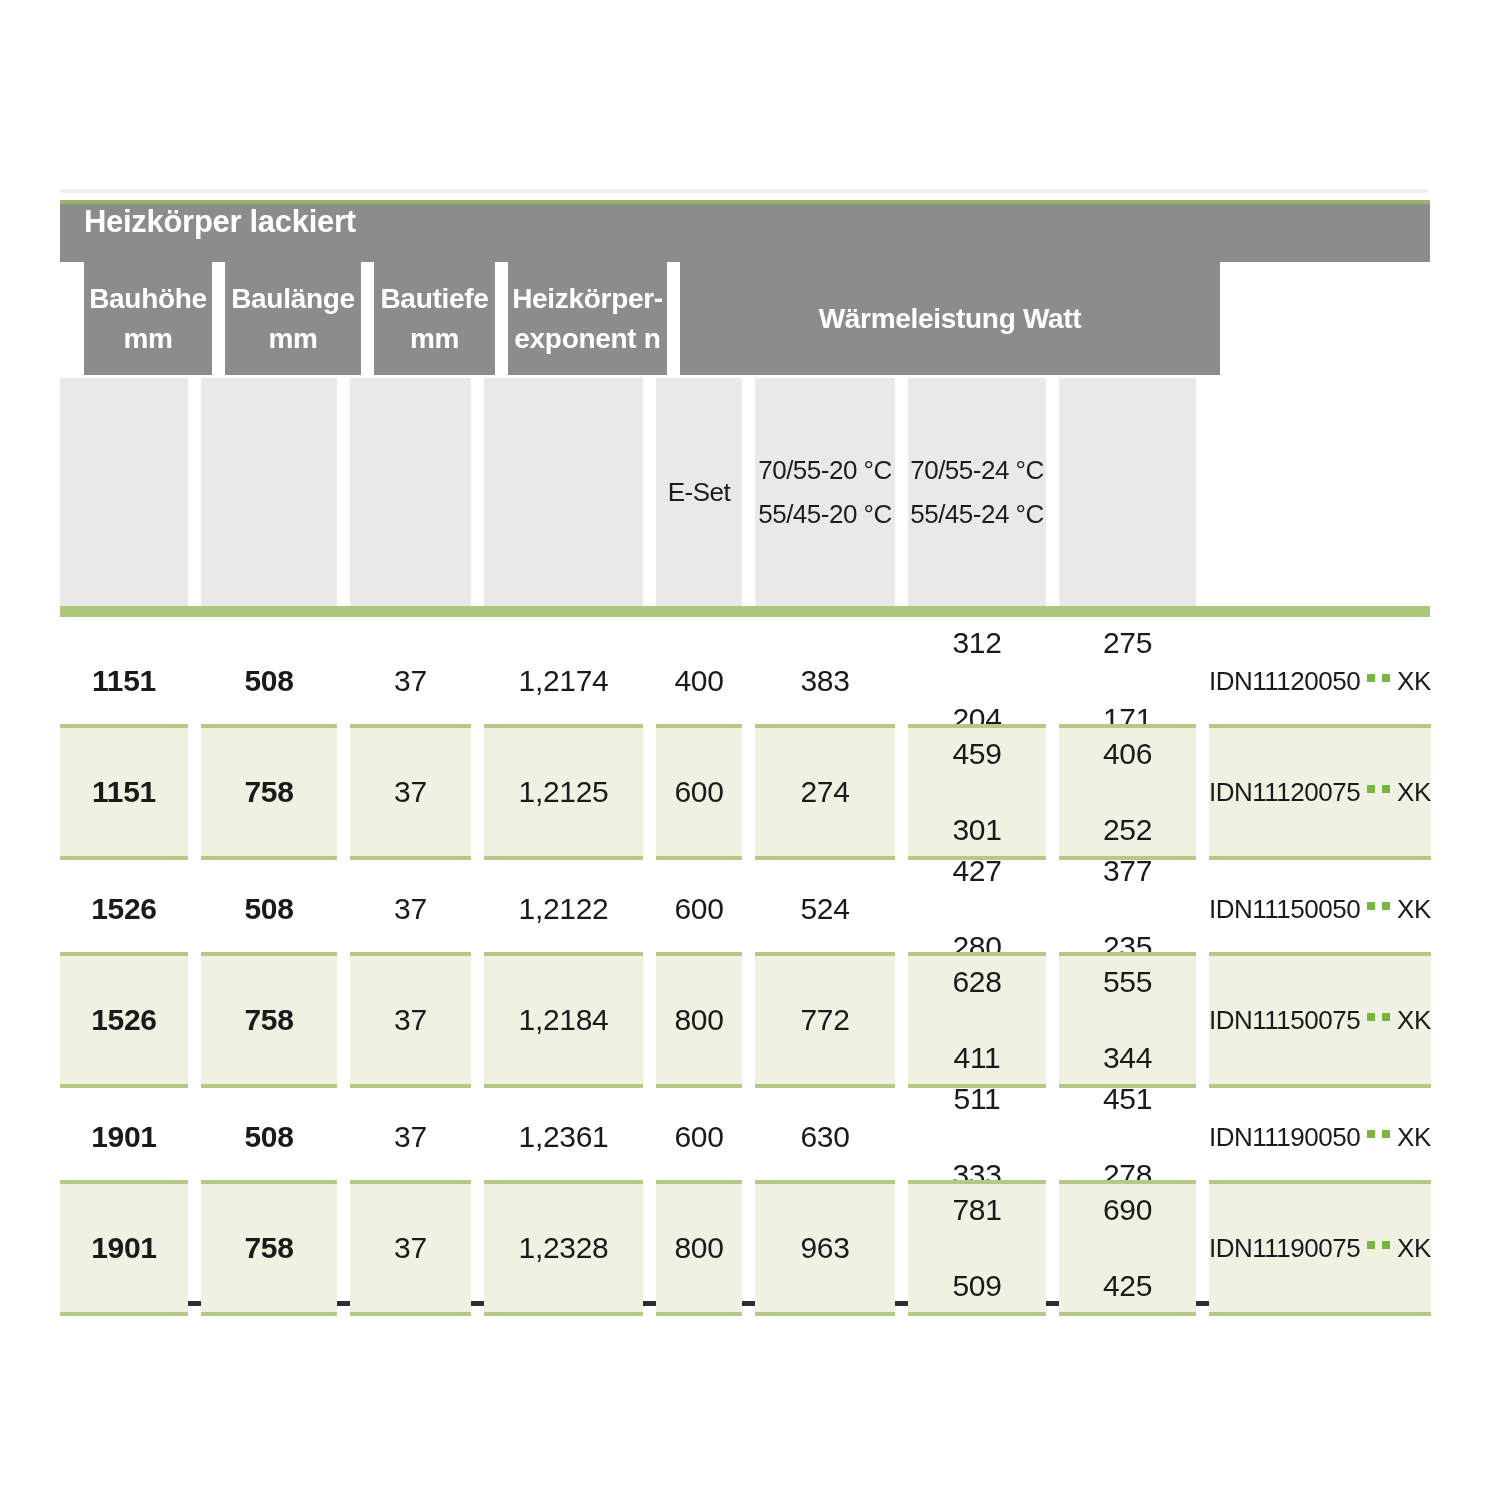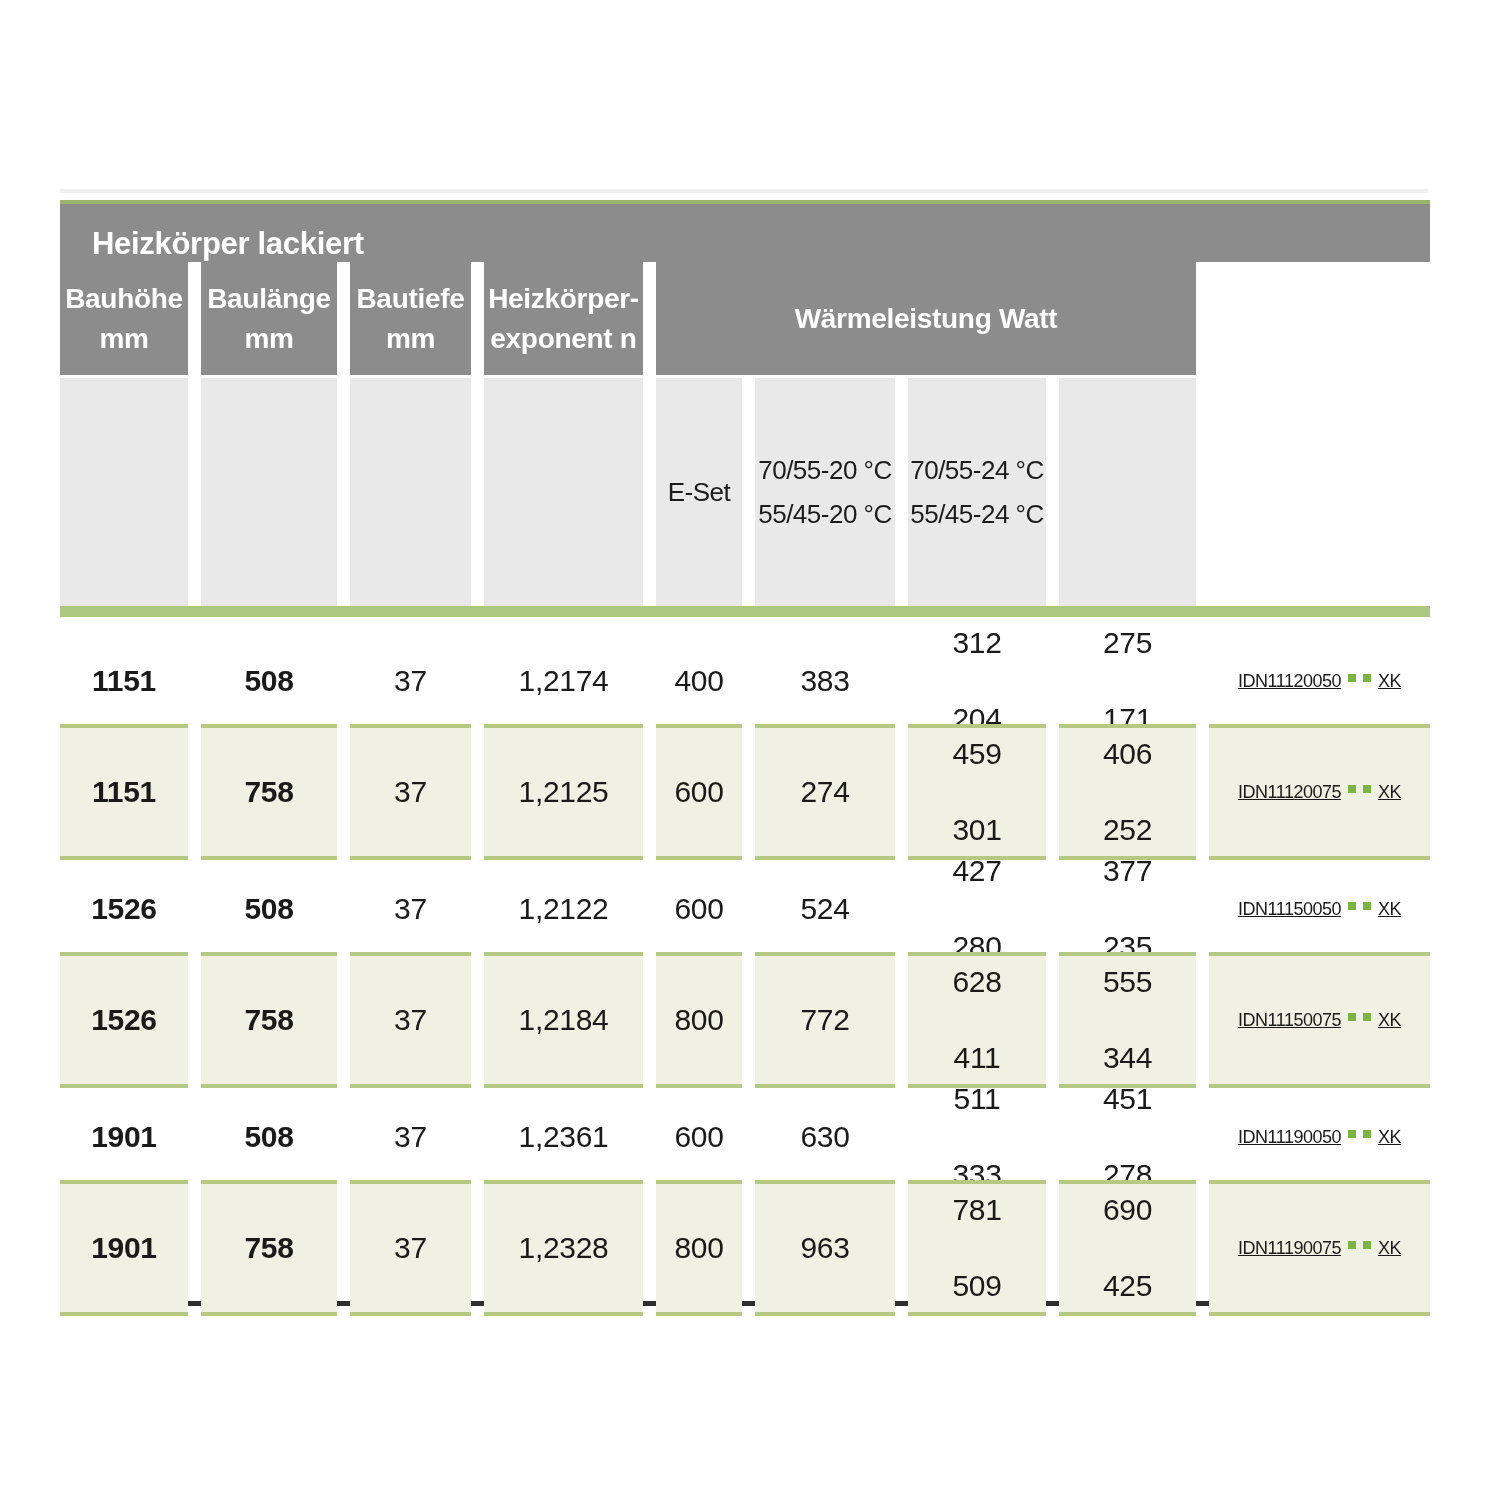--- a/index.html
+++ b/index.html
@@ -6,39 +6,39 @@
   body{
     width:1500px;height:1500px;background:#ffffff;position:relative;overflow:hidden;
     font-family:"Liberation Sans", sans-serif;color:#1a1a1a;
     --header-gray:#8c8c8c; --subheader-gray:#e9e9e9; --accent-green:#9ab36b;
     --sep-green:#cbd9a8; --bar-green:#abc87e; --row-border-green:#b4ca84;
     --row-tint:#f0f1e3; --dot-green:#7ab442;
   }
   .artifact-strip{position:absolute;left:60px;top:189px;width:1368px;height:4px;background:#f0f0f0;}
   .tablewrap{position:absolute;left:60px;top:200px;width:1370px;}
   .topline{height:4px;background:var(--accent-green);}
-  .titleband{height:58px;background:var(--header-gray);display:flex;align-items:flex-end;padding-left:32px;box-sizing:border-box;}
+  .titleband{height:58px;background:var(--header-gray);display:flex;align-items:flex-start;padding-left:24px;box-sizing:border-box;}
   .titleband span{color:#ffffff;font-weight:bold;font-size:31px;letter-spacing:-0.3px;}
   .grid{display:grid;grid-template-columns:128px 136px 121px 159px 86px 140px 138px 137px 1fr;column-gap:13px;}
-  .headrow{height:113px;}
+  .headrow{height:113px;margin-left:24px;}
   .hcell{background:var(--header-gray);color:#ffffff;font-weight:bold;font-size:28px;line-height:40px;
          display:flex;flex-direction:column;align-items:center;justify-content:center;text-align:center;letter-spacing:-0.3px;}
   .span4{grid-column:5 / span 4;}
   .subrow{height:228px;margin-top:3px;border-radius:29px;}
   .scell{background:var(--subheader-gray);font-size:26px;line-height:44px;letter-spacing:-0.5px;color:#1c1c1c;
          display:flex;flex-direction:column;align-items:center;justify-content:center;text-align:center;white-space:nowrap;}
   .greenbar{height:11px;background:var(--bar-green);}
   .row{height:107px;}
   .row .cell{display:flex;flex-direction:column;align-items:center;justify-content:center;
              font-size:30px;letter-spacing:-0.3px;white-space:nowrap;background:transparent;}
   .row.tinted{height:121px;}
   .row.tinted .cell{background:var(--row-tint);border-top:4px solid var(--row-border-green);border-bottom:4px solid var(--row-border-green);box-sizing:border-box;}
   .cell.b{font-weight:bold;}
   .cell.two{line-height:52px;gap:24px;}
-  .cell.art{flex-direction:row;font-size:18px;letter-spacing:-0.5px;text-decoration:underline;}
+  .cell.art{flex-direction:row;font-size:26px;letter-spacing:-0.5px;}
   .dot{display:inline-block;width:8px;height:8px;background:var(--dot-green);margin-left:7px;vertical-align:2px;transform:translateY(-3px);}
   .cell.art .suffix{margin-left:7px;}
   .bottomline{height:5px;background:#2e2e2e;}
 </style>
 </head>
 <body>
 
 <div class="artifact-strip"></div>
 
 <div class="tablewrap">

